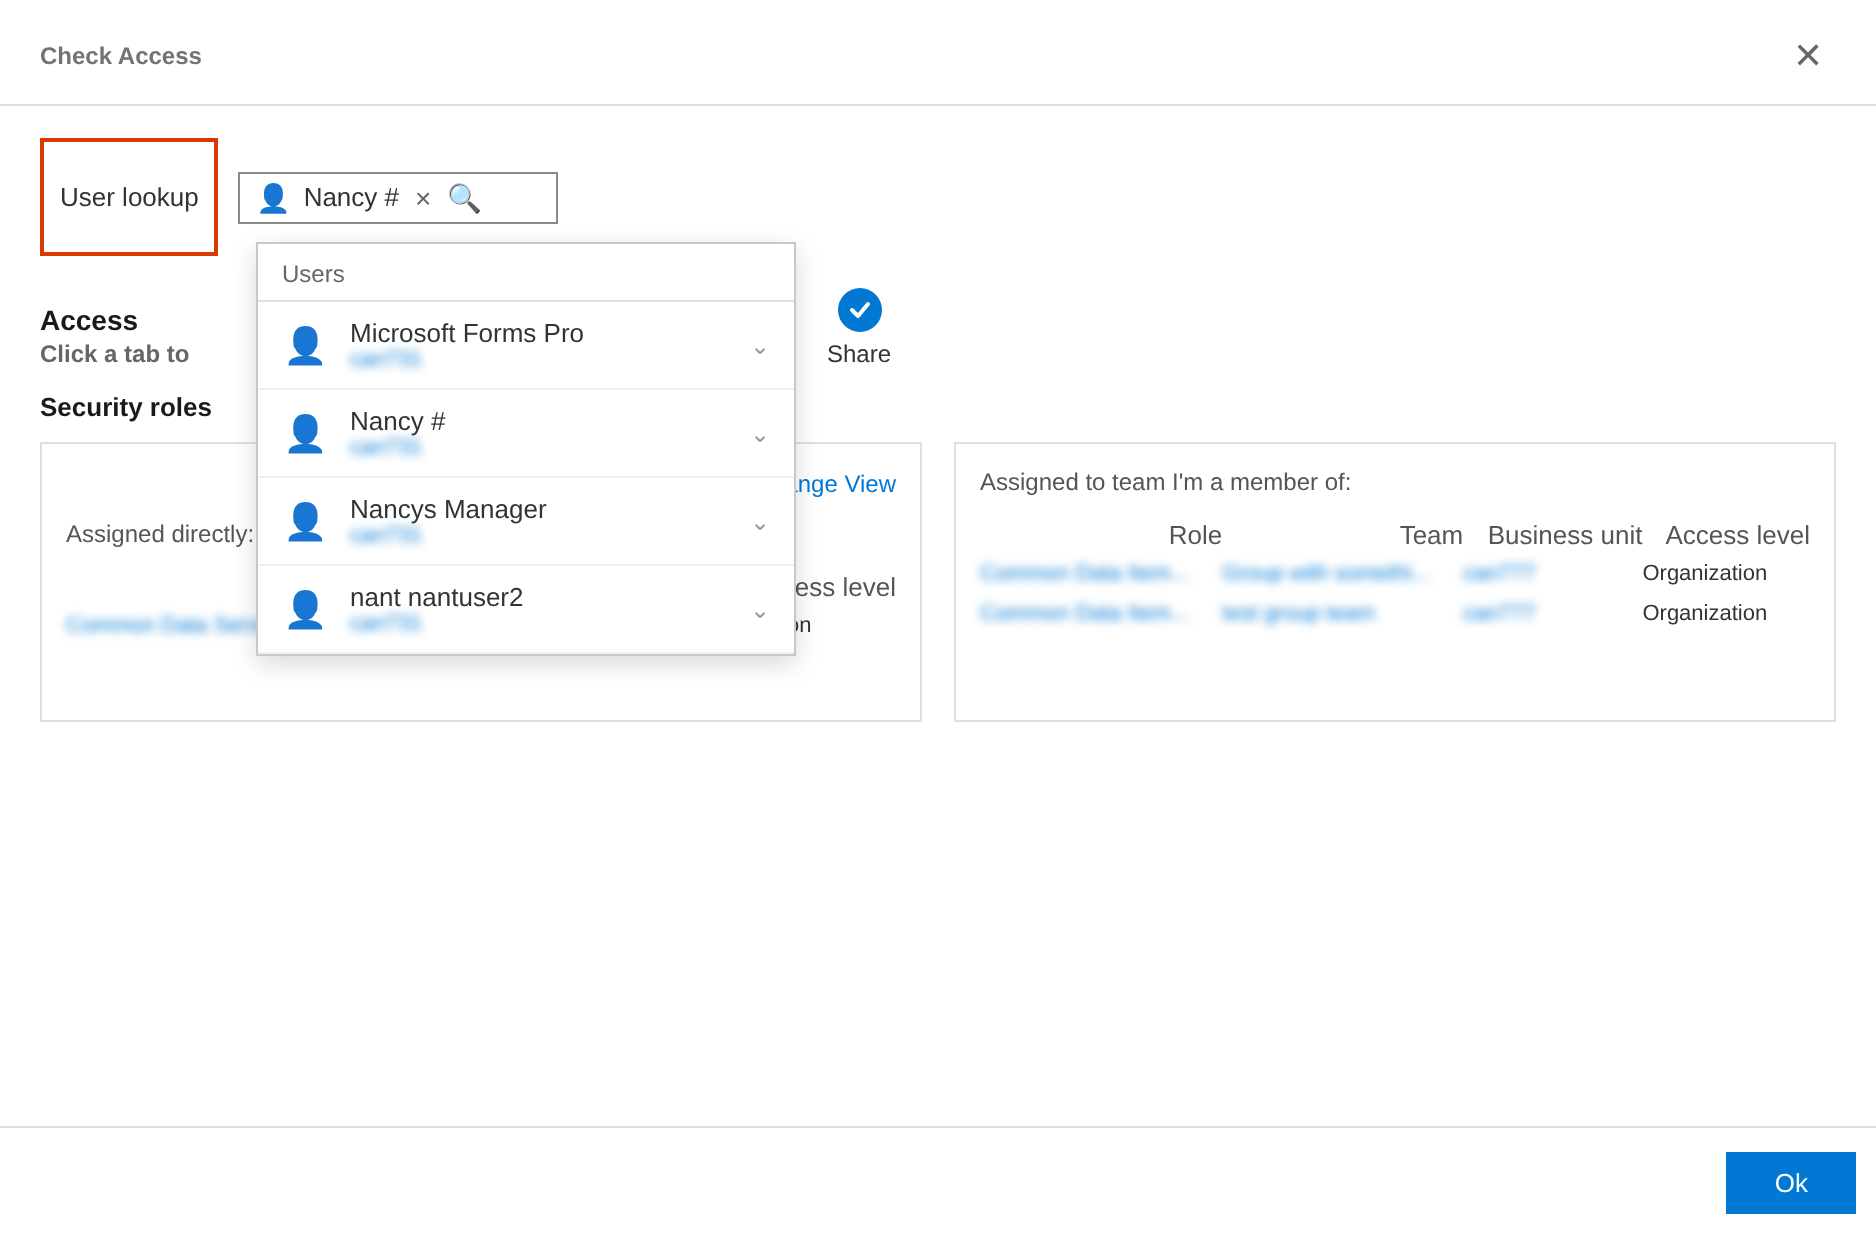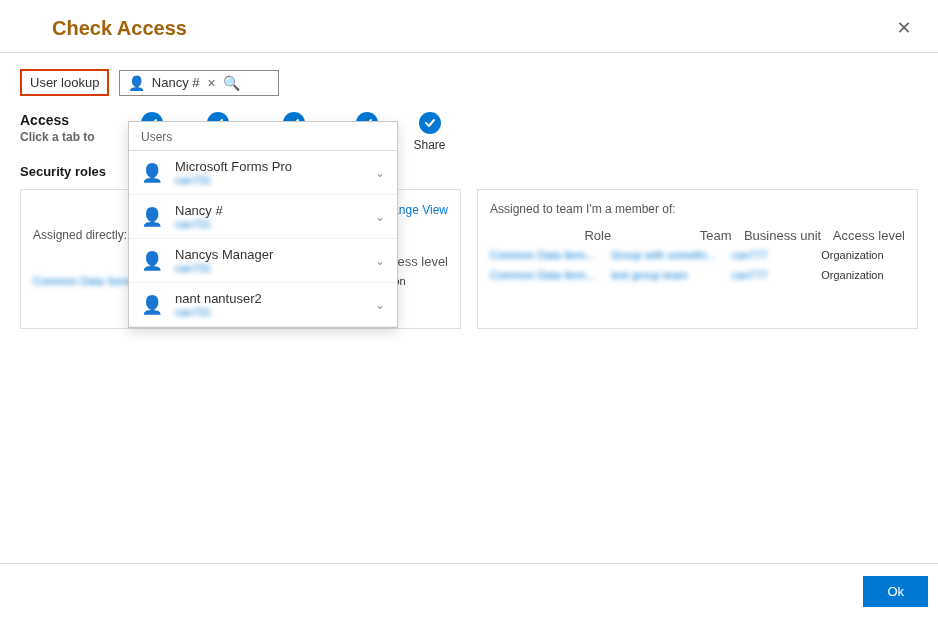--- a/index.html
+++ b/index.html
@@ -23,24 +23,23 @@
       flex-direction: column;
     }
     .dialog-header {
       display: flex;
       align-items: center;
       justify-content: space-between;
       padding: 14px 20px 10px 20px;
       border-bottom: 1px solid #e0e0e0;
     }
     .dialog-title {
-      font-size: 20px;
+      font-size: 12px;
       font-weight: 600;
-      color: #a16207;
-      margin-left: 32px;
+      color: #737373;
     }
     .close-btn {
       background: none;
       border: none;
       cursor: pointer;
       font-size: 18px;
       color: #666;
       display: flex;
       align-items: center;
       justify-content: center;
@@ -56,21 +55,21 @@
       display: flex;
       align-items: center;
       gap: 10px;
       margin-bottom: 16px;
       position: relative;
     }
     .user-lookup-label {
       font-size: 13px;
       color: #333;
       border: 2px solid #d83b01;
-      padding: 4px 8px;
+      padding: 20px 8px;
       font-weight: 400;
     }
     .lookup-input-box {
       display: flex;
       align-items: center;
       border: 1px solid #8a8a8a;
       padding: 4px 8px;
       gap: 6px;
       min-width: 160px;
       background: #fff;
@@ -332,21 +331,21 @@
               <div class="dropdown-item-name">nant nantuser2</div>
               <div class="dropdown-item-sub blurred-text">can731</div>
             </div>
             <span class="dropdown-item-chevron">⌄</span>
           </div>
         </div>
       </div>
     </div>
 
     <div class="access-section">
-      <div style="display:flex; align-items:flex-start; gap:40px;">
+      <div style="display:flex; align-items:flex-end; gap:40px;">
         <div>
           <div class="access-title">Access</div>
           <div class="access-subtitle">Click a tab to</div>
         </div>
         <div class="permissions-row" style="padding-left:0; margin:0;">
           <div class="perm-item">
             <div class="perm-check">
               <svg viewBox="0 0 12 12" fill="none">
                   <polyline points="2,6 5,9 10,3" stroke="white" stroke-width="2" stroke-linecap="round" stroke-linejoin="round"></polyline>
                 </svg>

